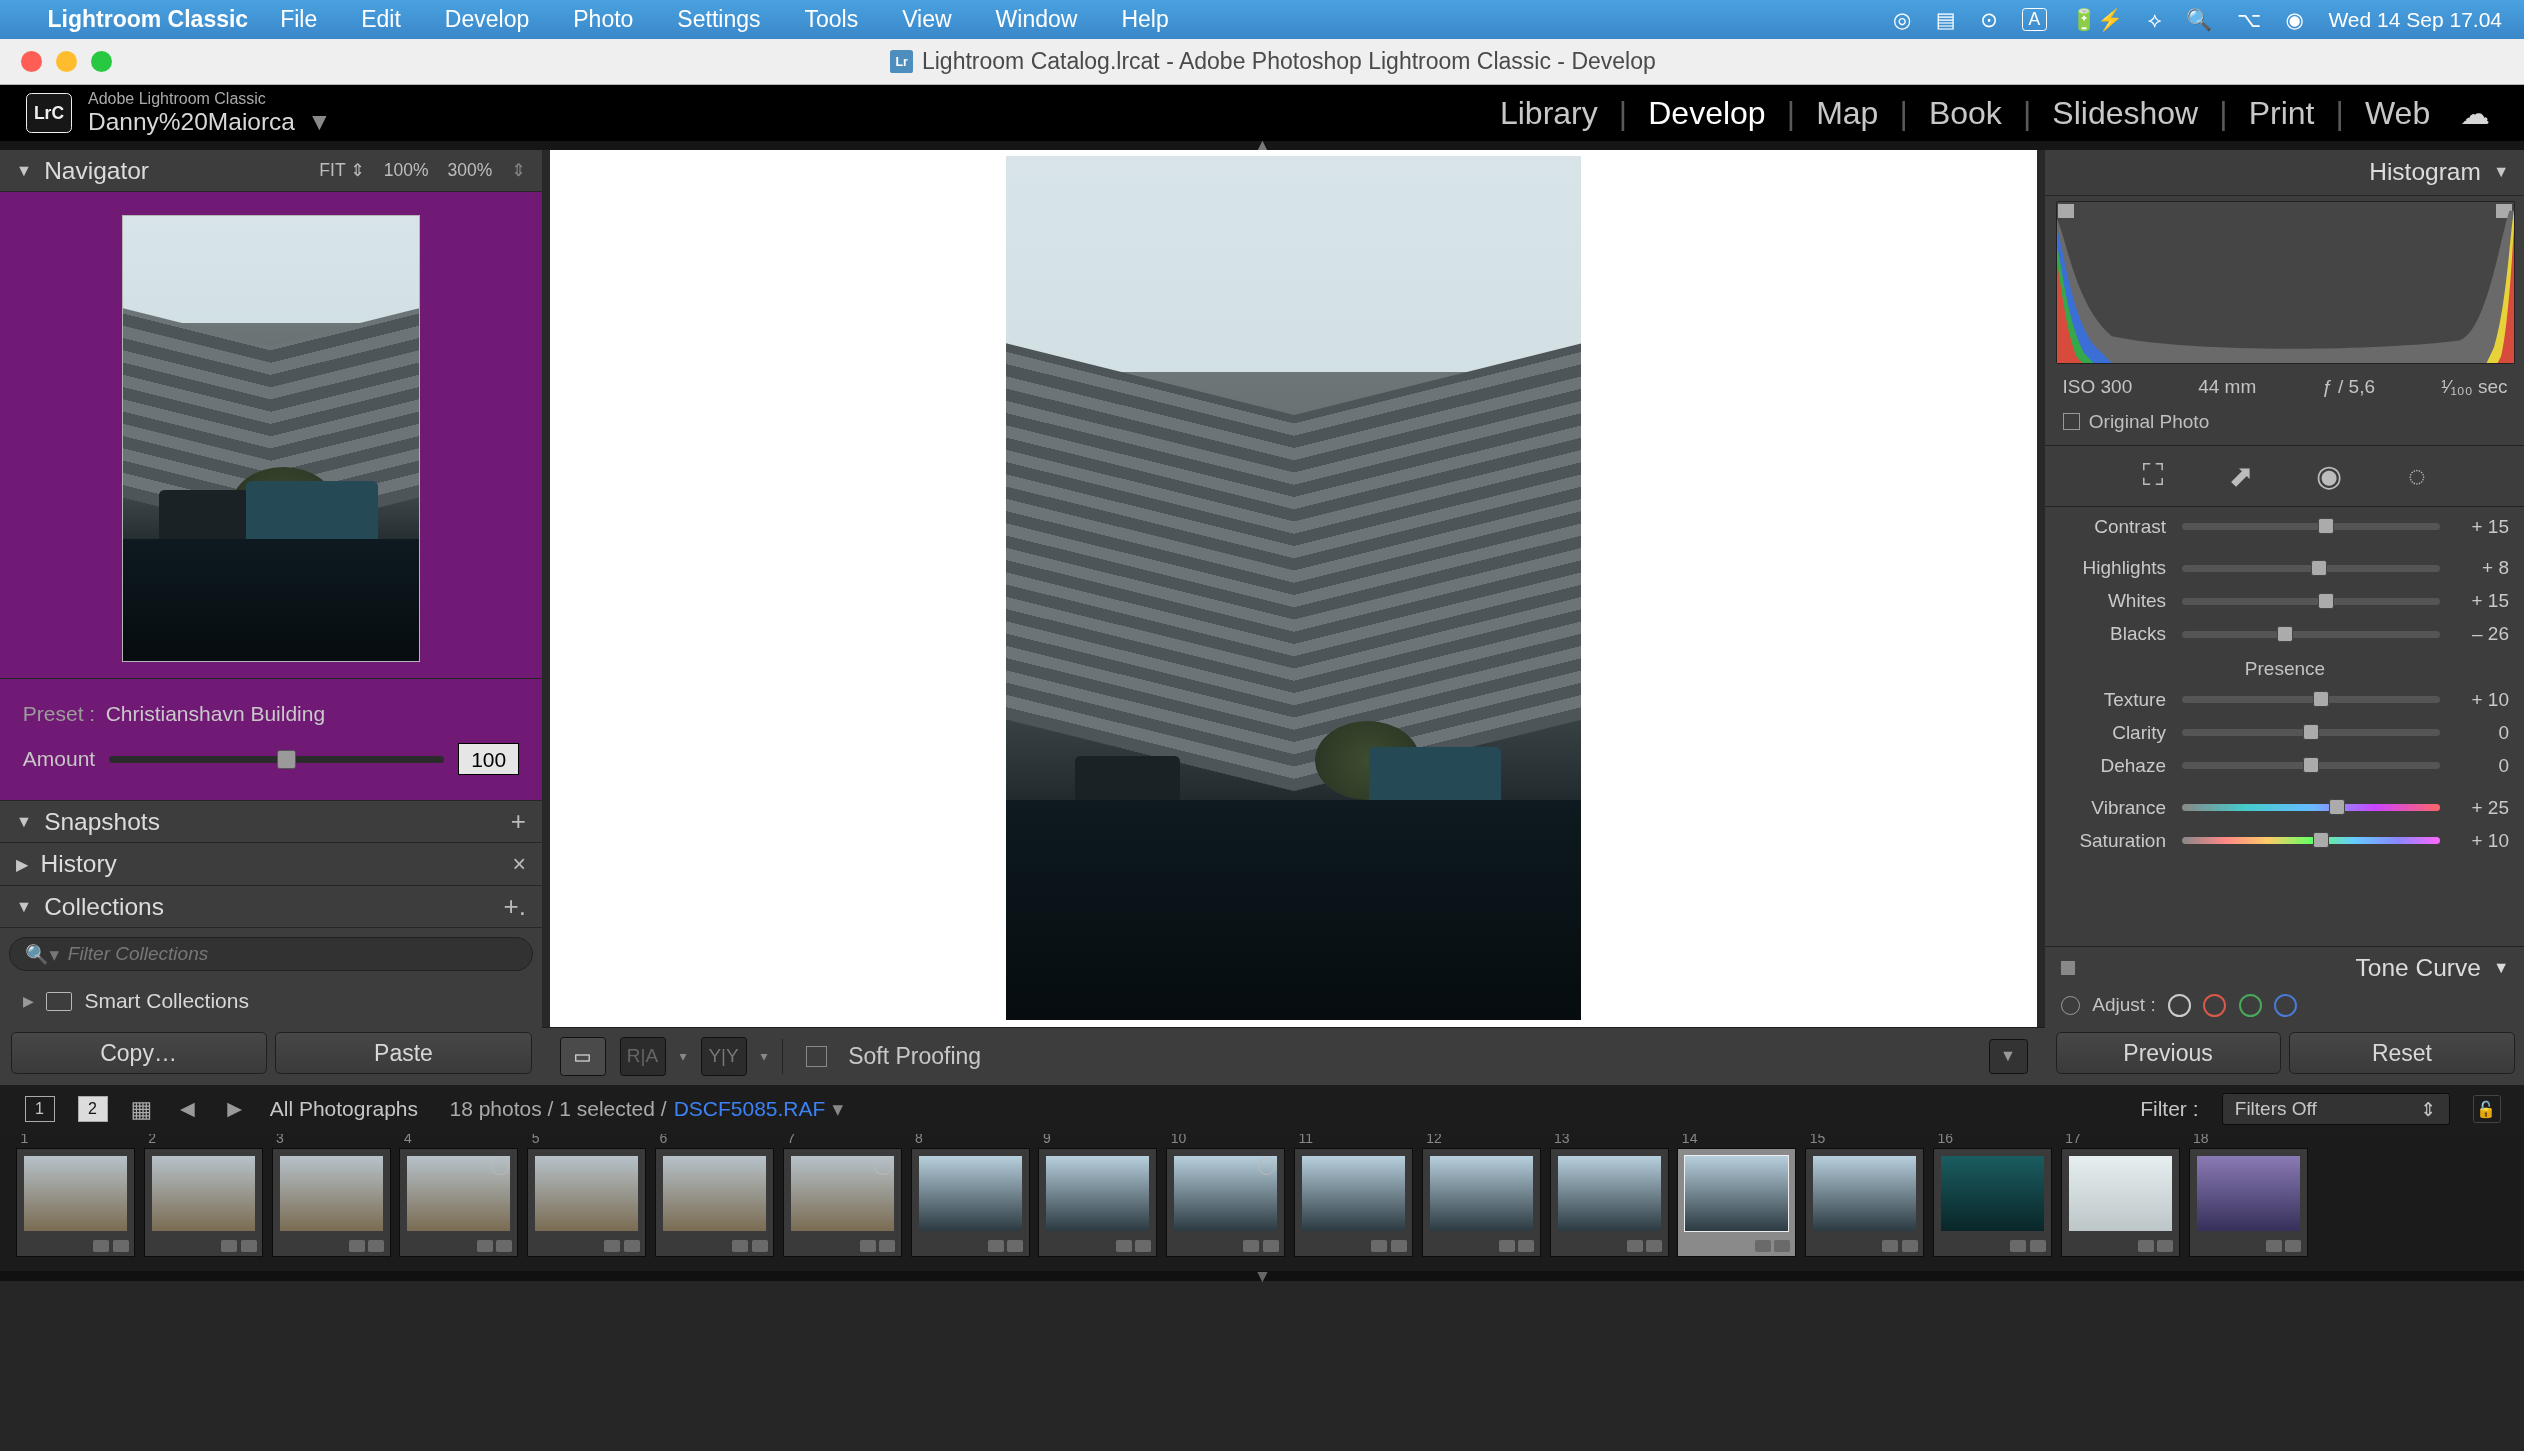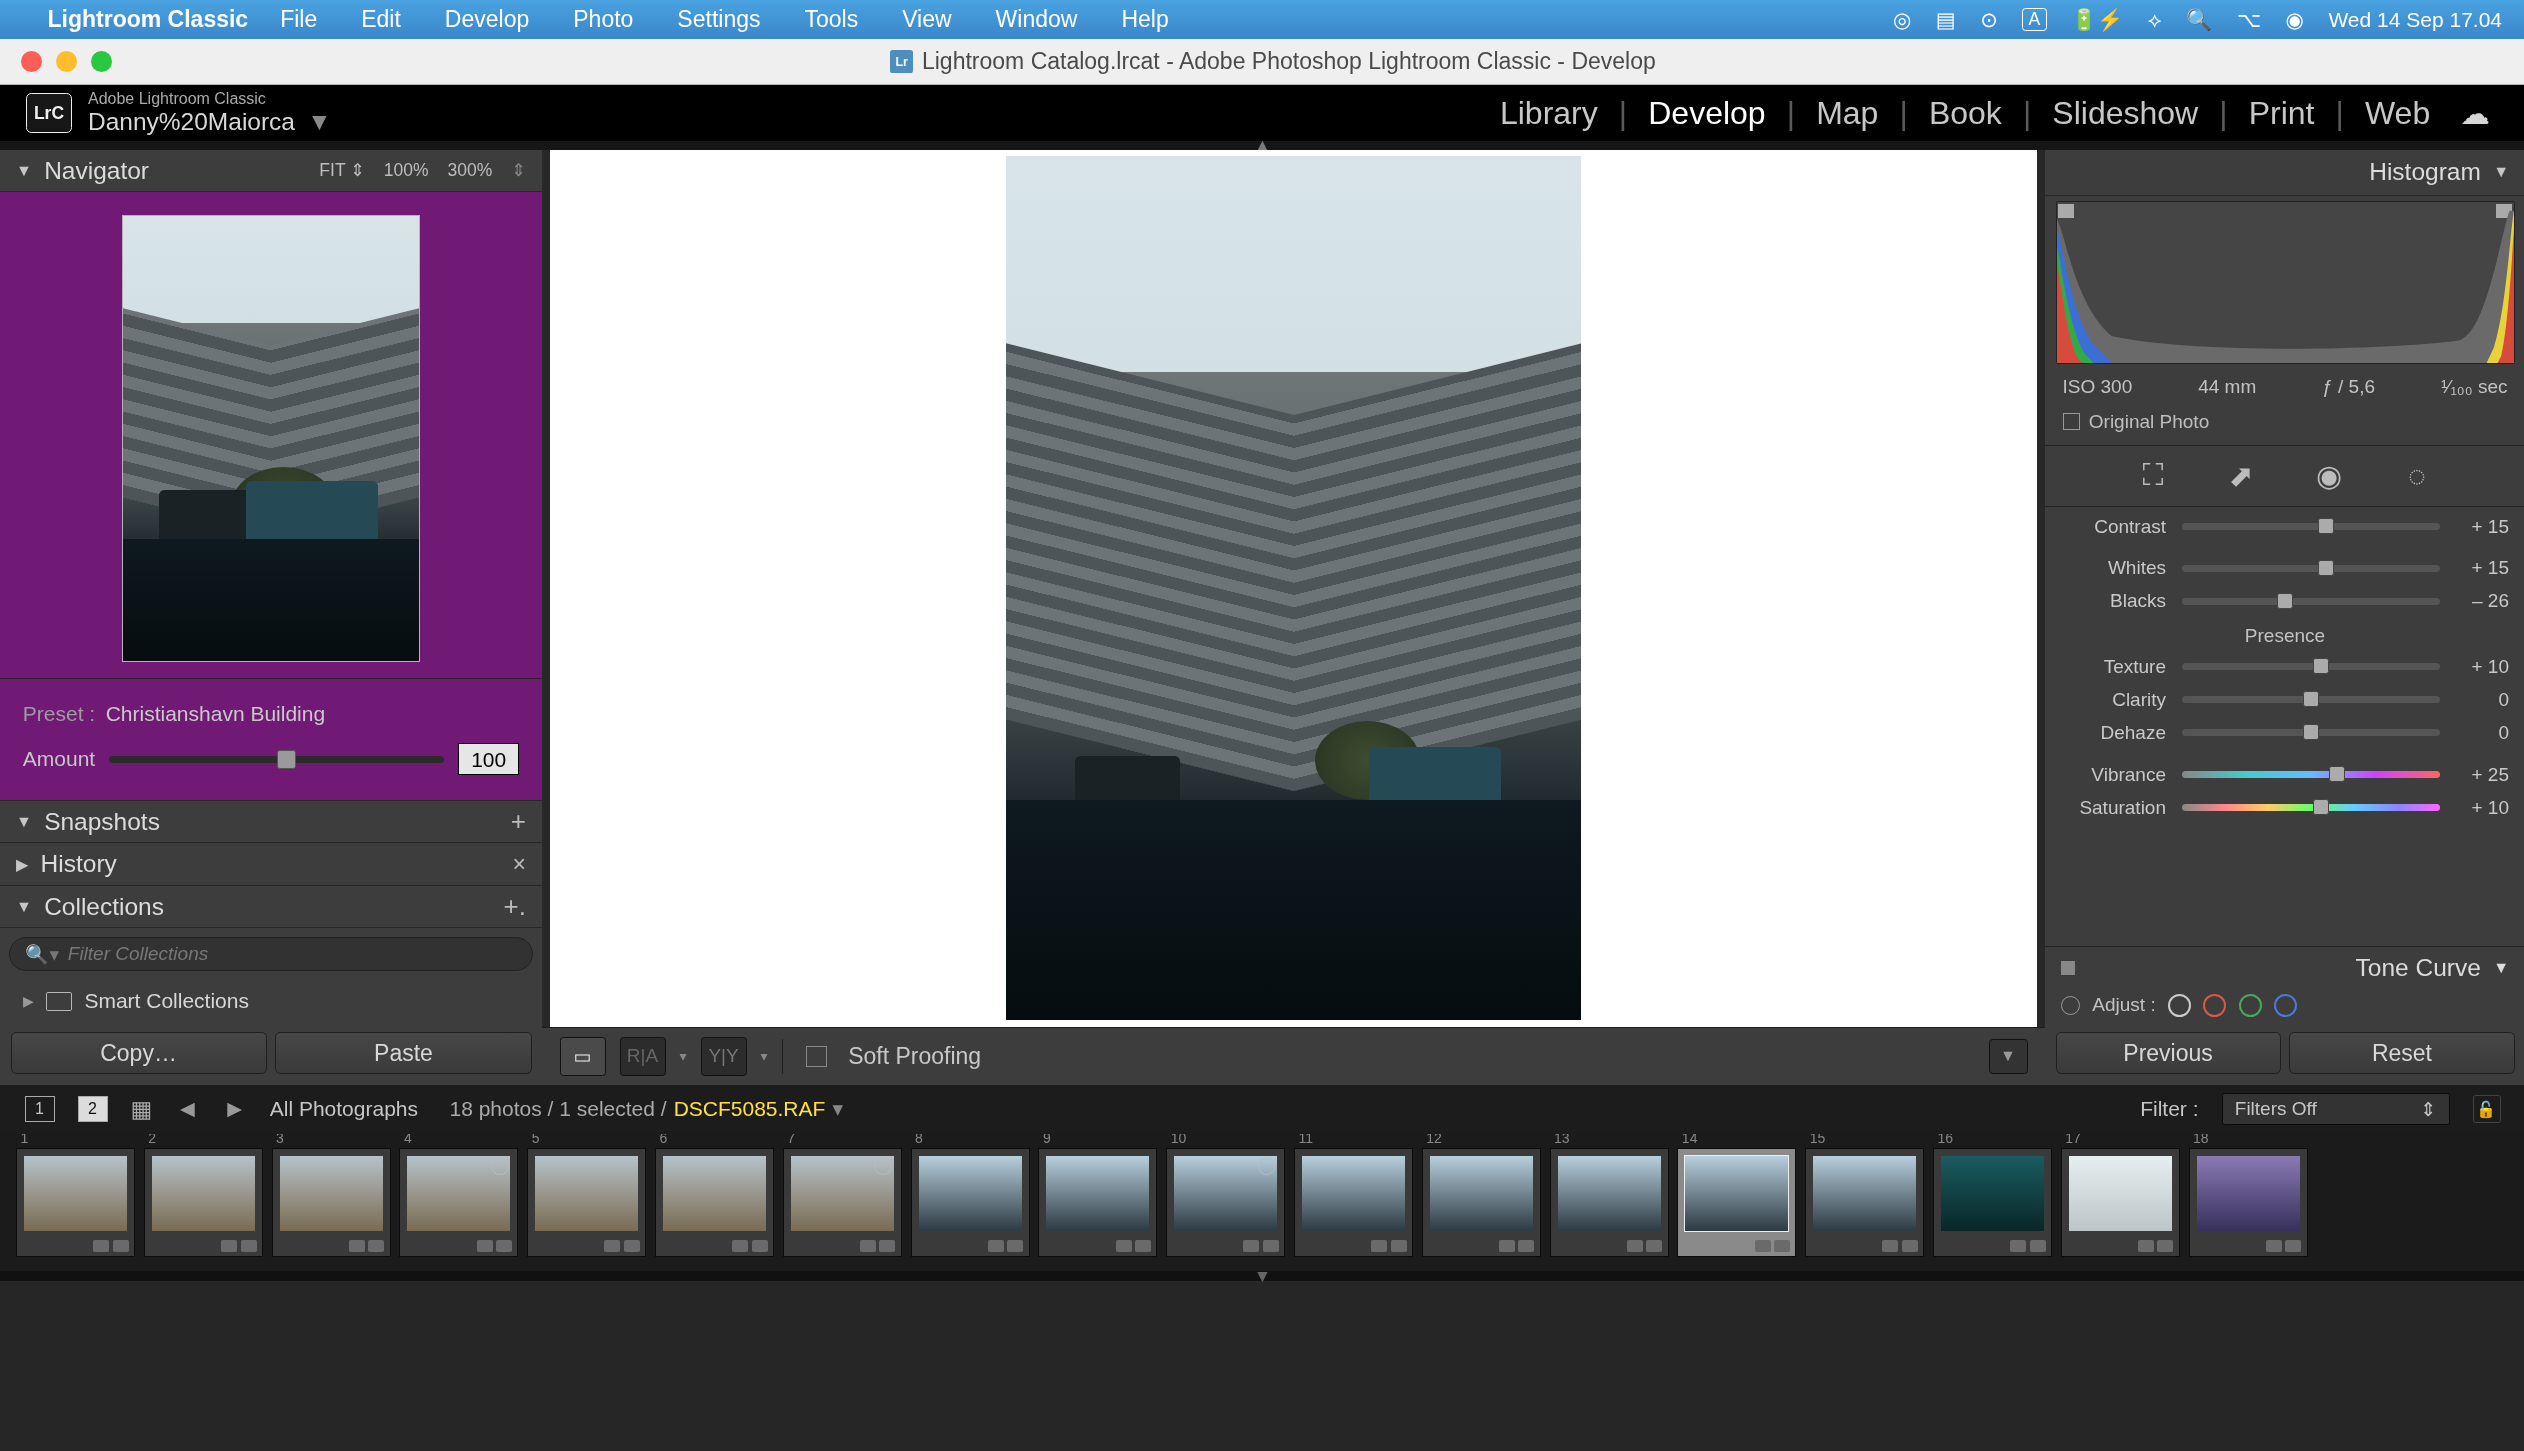--- a/index.html
+++ b/index.html
@@ -346,20 +346,27 @@
     <div class="sliders" id="sliders">
         <div class="s-row">
           <span class="nm">Contrast</span>
           <div class="tr">
             <div class="kn" style="left: calc(56% - 8px);"></div>
           </div>
           <span class="vl">+ 15</span>
         </div>
         <div class="s-gap"></div>
         <div class="s-row">
+          <span class="nm">Highlights</span>
+          <div class="tr">
+            <div class="kn" style="left: calc(53% - 8px);"></div>
+          </div>
+          <span class="vl">+ 8</span>
+        </div>
+        <div class="s-row">
           <span class="nm">Whites</span>
           <div class="tr">
             <div class="kn" style="left: calc(56% - 8px);"></div>
           </div>
           <span class="vl">+ 15</span>
         </div>
         <div class="s-row">
           <span class="nm">Blacks</span>
           <div class="tr">
             <div class="kn" style="left: calc(40% - 8px);"></div>
@@ -427,21 +434,21 @@
 <div class="sec-bar">
   <span class="disp">1</span>
   <span class="disp on">2</span>
   <span class="grid-ic">▦</span>
   <span class="arr">◄</span>
   <span class="arr">►</span>
   <div class="ctx">
     <span>All Photographs</span>
     <span style="width:17.5px"></span>
     <span style="color:#aaa">18 photos / 1 selected /</span>
-    <span style="color:#fde047">DSCF5085.RAF</span>
+    <span style="color:#3b82f6">DSCF5085.RAF</span>
     <span style="color:#888">▾</span>
   </div>
   <div class="spacer"></div>
   <span>Filter :</span>
   <div class="fsel">
     <span>Filters Off</span>
       <span>⇕</span>
   </div>
   <div class="lock">🔓</div>
 </div>

